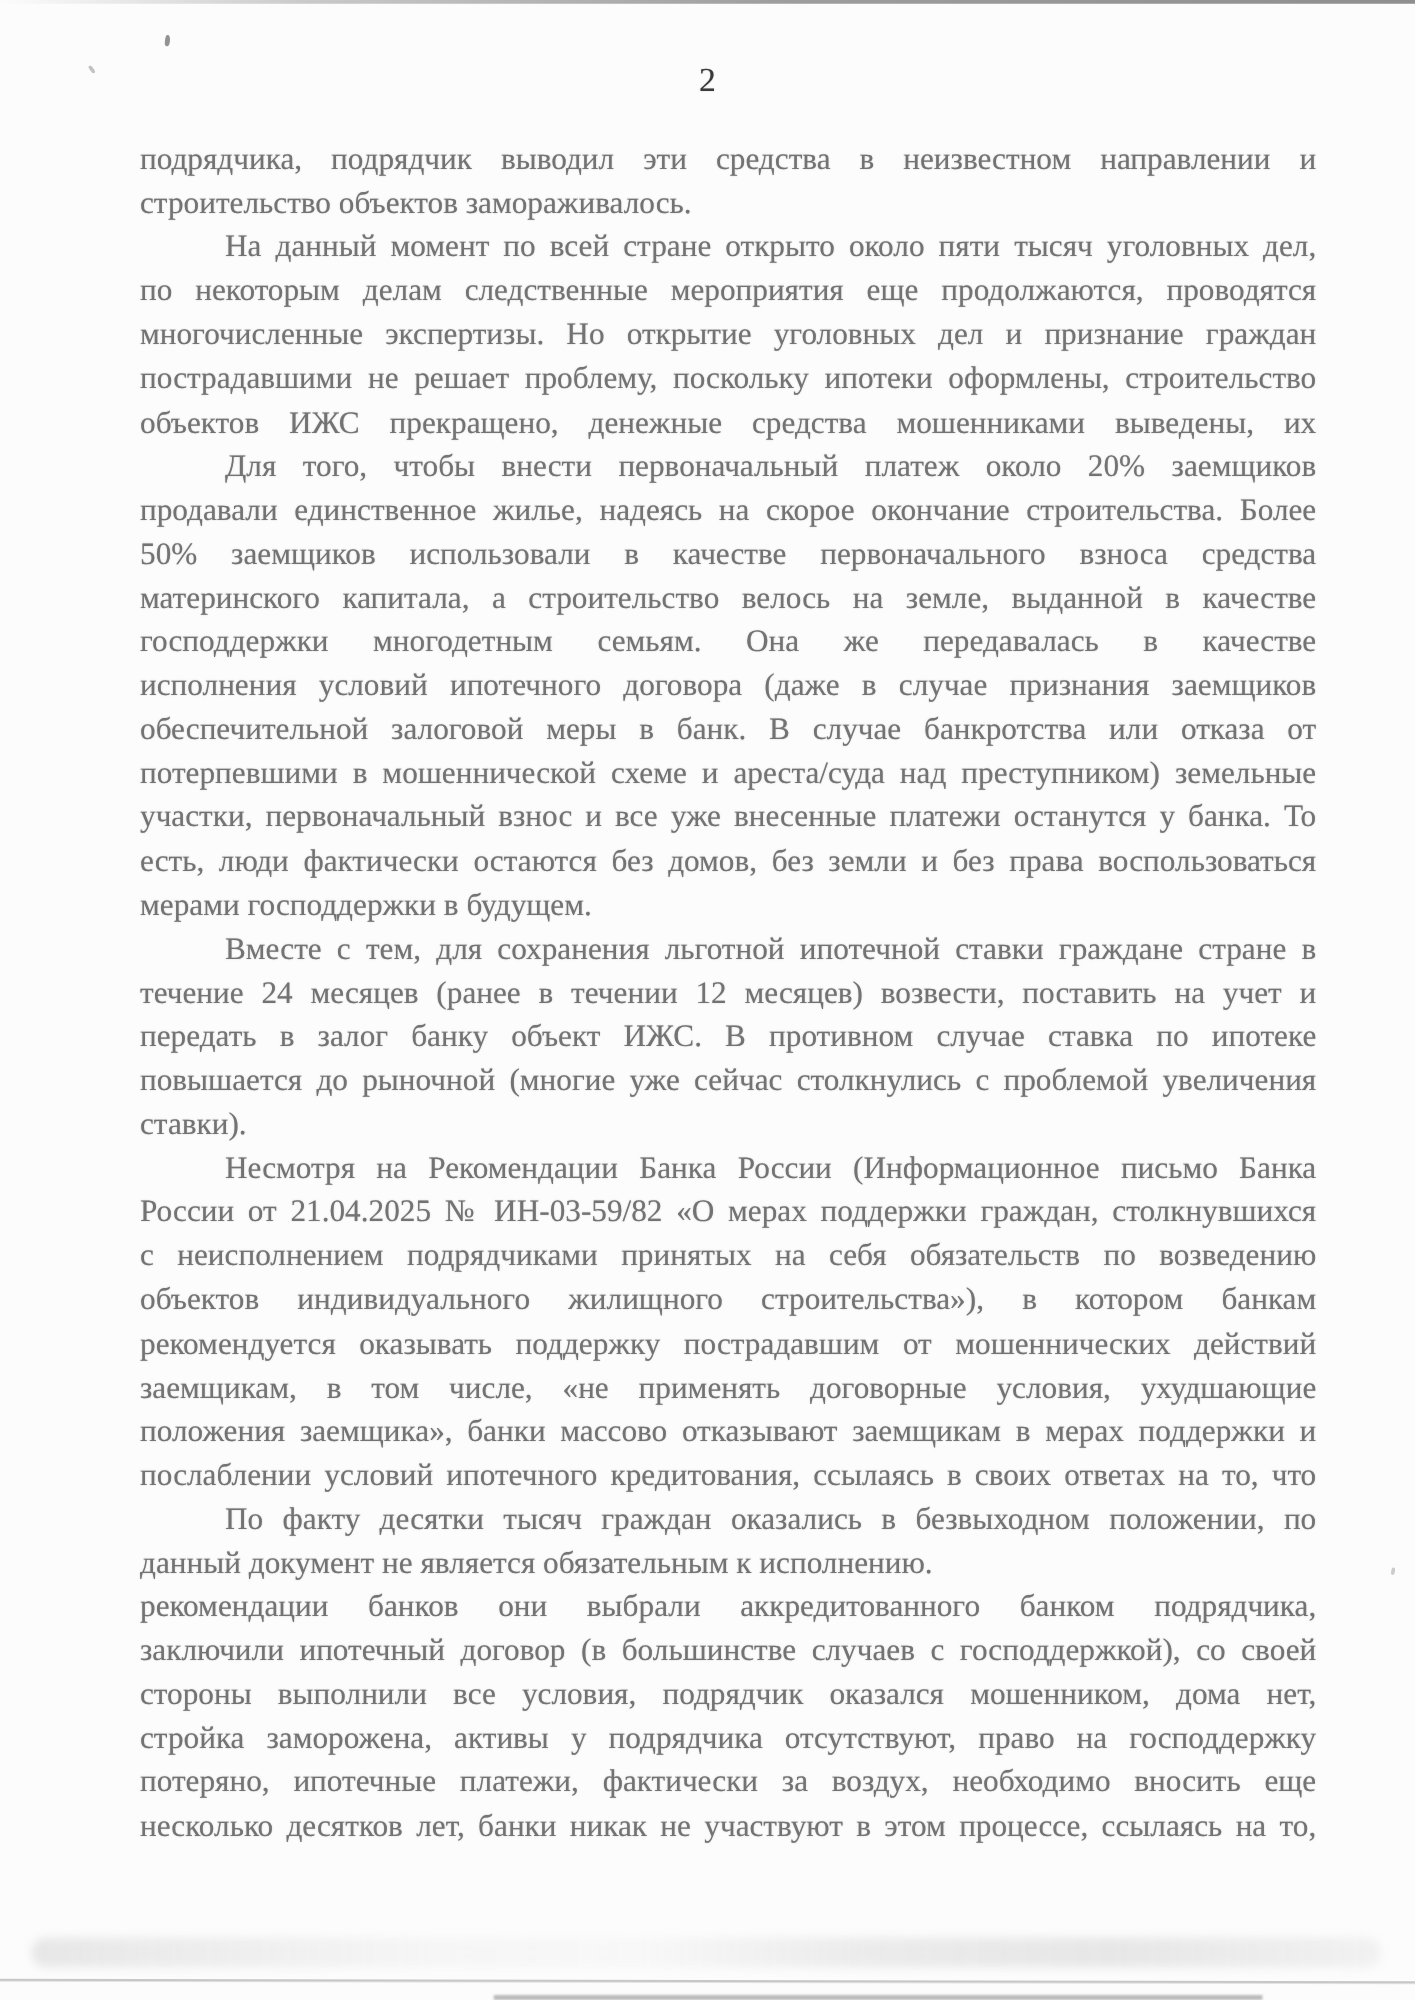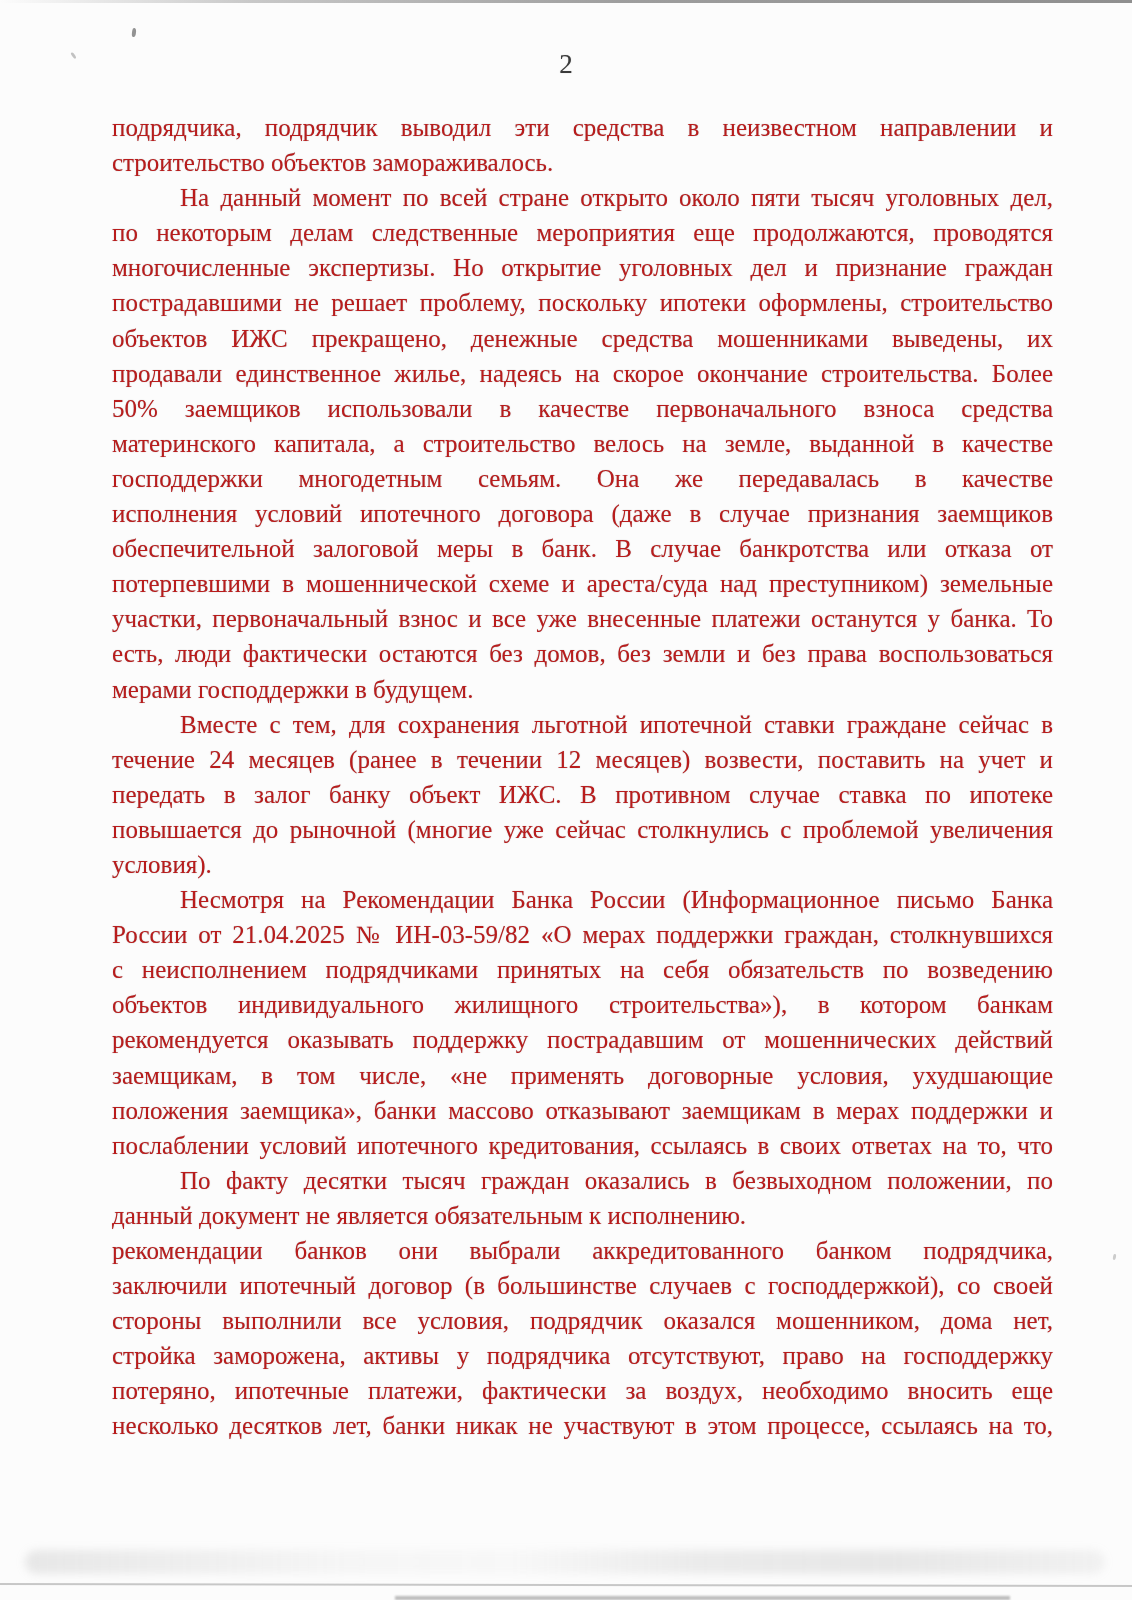--- a/index.html
+++ b/index.html
@@ -38,21 +38,21 @@
     width: 941px;
   }
   .line {
     height: 35.1px;
     line-height: 35.1px;
     font-size: 25px;
     text-align: justify;
     text-align-last: justify;
     white-space: normal;
     overflow: visible;
-    color: #b91c1c;
+    color: #737373;
     text-shadow: 0 0 1px rgba(95,95,95,.5);
   }
   .line.indent { text-indent: 68px; }
   .line.lastline { text-align-last: left; }
 
   
   .top-edge {
     position: absolute;
     top: 0; left: 0; right: 0;
     height: 3px;
@@ -112,35 +112,36 @@
   <div class="page-number">2</div>
 
   <div class="doc-body" id="doc-body">
       <div class="line">подрядчика, подрядчик выводил эти средства в неизвестном направлении и</div>
       <div class="line lastline">строительство объектов замораживалось.</div>
       <div class="line indent">На данный момент по всей стране открыто около пяти тысяч уголовных дел,</div>
       <div class="line">по некоторым делам следственные мероприятия еще продолжаются, проводятся</div>
       <div class="line">многочисленные экспертизы. Но открытие уголовных дел и признание граждан</div>
       <div class="line">пострадавшими не решает проблему, поскольку ипотеки оформлены, строительство</div>
       <div class="line">объектов ИЖС прекращено, денежные средства мошенниками выведены, их</div>
+      <div class="line indent">Для того, чтобы внести первоначальный платеж около 20% заемщиков</div>
       <div class="line">продавали единственное жилье, надеясь на скорое окончание строительства. Более</div>
       <div class="line">50% заемщиков использовали в качестве первоначального взноса средства</div>
       <div class="line">материнского капитала, а строительство велось на земле, выданной в качестве</div>
       <div class="line">господдержки многодетным семьям. Она же передавалась в качестве</div>
       <div class="line">исполнения условий ипотечного договора (даже в случае признания заемщиков</div>
       <div class="line">обеспечительной залоговой меры в банк. В случае банкротства или отказа от</div>
       <div class="line">потерпевшими в мошеннической схеме и ареста/суда над преступником) земельные</div>
       <div class="line">участки, первоначальный взнос и все уже внесенные платежи останутся у банка. То</div>
       <div class="line">есть, люди фактически остаются без домов, без земли и без права воспользоваться</div>
       <div class="line lastline">мерами господдержки в будущем.</div>
-      <div class="line indent">Вместе с тем, для сохранения льготной ипотечной ставки граждане сейчас в</div>
+      <div class="line indent">Вместе с тем, для сохранения льготной ипотечной ставки граждане стране в</div>
       <div class="line">течение 24 месяцев (ранее в течении 12 месяцев) возвести, поставить на учет и</div>
       <div class="line">передать в залог банку объект ИЖС. В противном случае ставка по ипотеке</div>
       <div class="line">повышается до рыночной (многие уже сейчас столкнулись с проблемой увеличения</div>
-      <div class="line lastline">условия).</div>
+      <div class="line lastline">ставки).</div>
       <div class="line indent">Несмотря на Рекомендации Банка России (Информационное письмо Банка</div>
       <div class="line">России от 21.04.2025 № ИН-03-59/82 «О мерах поддержки граждан, столкнувшихся</div>
       <div class="line">с неисполнением подрядчиками принятых на себя обязательств по возведению</div>
       <div class="line">объектов индивидуального жилищного строительства»), в котором банкам</div>
       <div class="line">рекомендуется оказывать поддержку пострадавшим от мошеннических действий</div>
       <div class="line">заемщикам, в том числе, «не применять договорные условия, ухудшающие</div>
       <div class="line">положения заемщика», банки массово отказывают заемщикам в мерах поддержки и</div>
       <div class="line">послаблении условий ипотечного кредитования, ссылаясь в своих ответах на то, что</div>
       <div class="line indent">По факту десятки тысяч граждан оказались в безвыходном положении, по</div>
       <div class="line lastline">данный документ не является обязательным к исполнению.</div>

